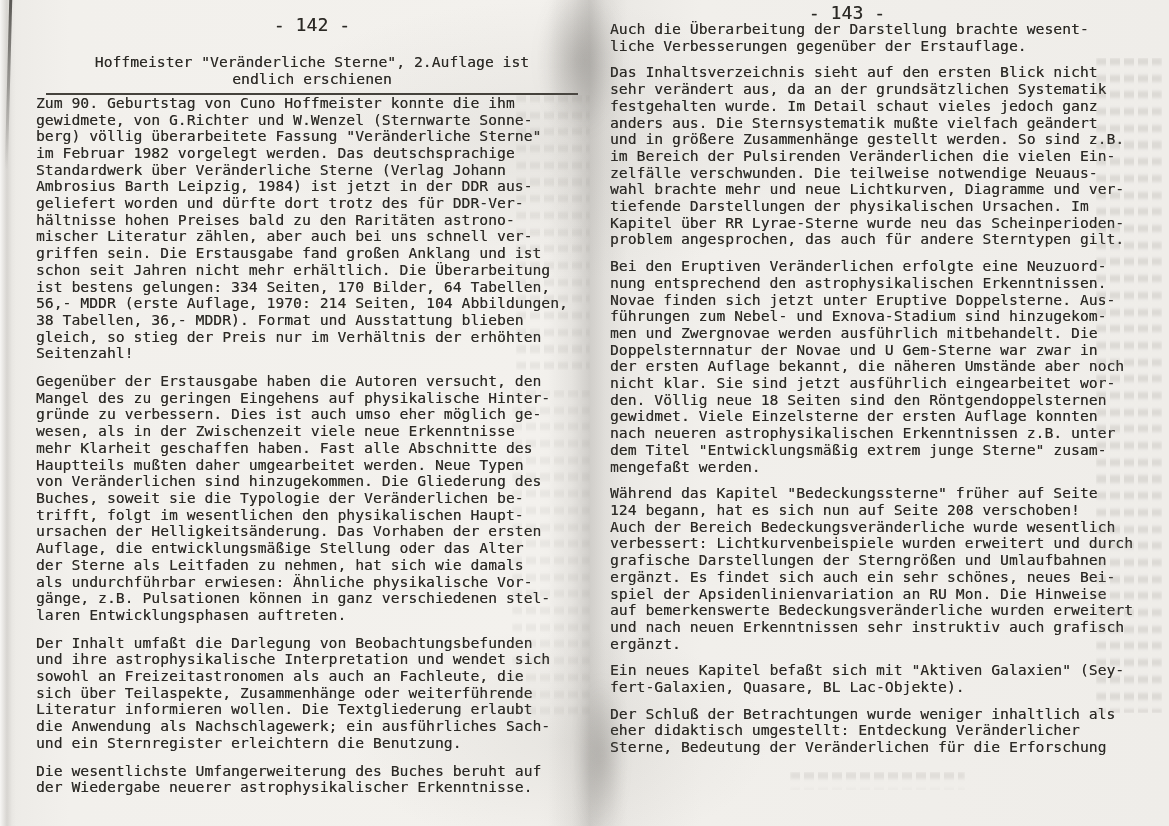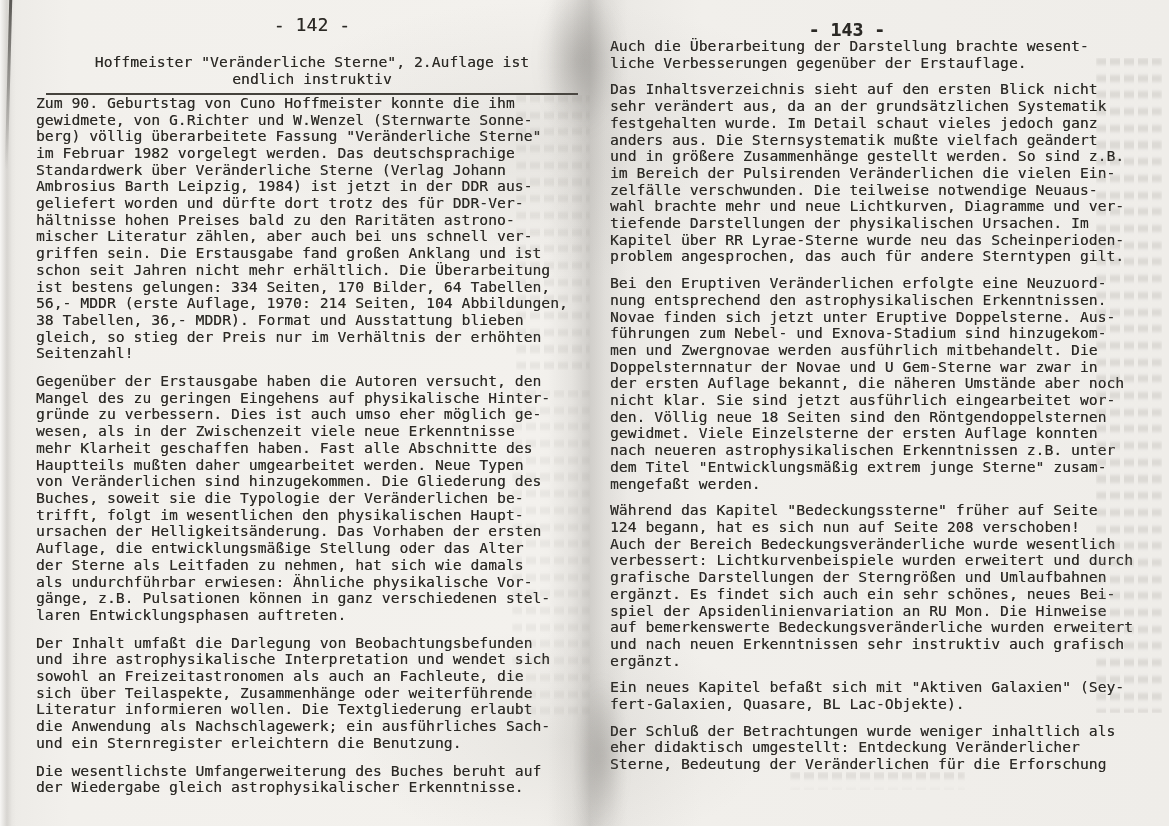--- a/index.html
+++ b/index.html
@@ -17,21 +17,21 @@
     color:#2b2925;
   }
   .page { position:absolute; top:0; }
   .page-left  { left:36px;  width:552px; }
   .page-right { left:610px; width:534px; }
   .page-num {
     text-align:center; font-size:18px; line-height:17px;
     margin-top:16px; letter-spacing:0.08px;
     text-shadow:0.2px 0.2px 0.3px rgba(40,38,34,0.6);
   }
-  .page-right .page-num { margin-top:21px; margin-right:60px;font-weight:bold; }
+  .page-right .page-num { margin-top:4px; margin-right:60px; }
   .heading {
     text-align:center; font-size:14.6px; line-height:17.4px;
     letter-spacing:0.08px; margin:20px 10px 0 10px;
     padding-bottom:5px; border-bottom:2px solid #45423c;
     text-shadow:0.2px 0.2px 0.3px rgba(40,38,34,0.6);
   }
   .para {
     white-space:pre-wrap; font-size:14.6px; line-height:16.7px;
     letter-spacing:0.08px; margin:0 0 11px 0;
     text-shadow:0.2px 0.2px 0.3px rgba(40,38,34,0.6);
@@ -85,21 +85,21 @@
 </style>
 </head>
 <body>
 
 <div class="scan">
 
   <div class="page page-left">
     <div class="page-num">- 142 -</div>
     <div class="heading">
       <div>Hoffmeister "Veränderliche Sterne", 2.Auflage ist</div>
-      <div>endlich instruktiv</div>
+      <div>endlich erschienen</div>
     </div>
     <div class="para">Zum 90. Geburtstag von Cuno Hoffmeister konnte die ihm
 gewidmete, von G.Richter und W.Wenzel (Sternwarte Sonne-
 berg) völlig überarbeitete Fassung "Veränderliche Sterne"
 im Februar 1982 vorgelegt werden. Das deutschsprachige
 Standardwerk über Veränderliche Sterne (Verlag Johann
 Ambrosius Barth Leipzig, 1984) ist jetzt in der DDR aus-
 geliefert worden und dürfte dort trotz des für DDR-Ver-
 hältnisse hohen Preises bald zu den Raritäten astrono-
 mischer Literatur zählen, aber auch bei uns schnell ver-
@@ -126,21 +126,21 @@
 gänge, z.B. Pulsationen können in ganz verschiedenen stel-
 laren Entwicklungsphasen auftreten.</div>
     <div class="para">Der Inhalt umfaßt die Darlegung von Beobachtungsbefunden
 und ihre astrophysikalische Interpretation und wendet sich
 sowohl an Freizeitastronomen als auch an Fachleute, die
 sich über Teilaspekte, Zusammenhänge oder weiterführende
 Literatur informieren wollen. Die Textgliederung erlaubt
 die Anwendung als Nachschlagewerk; ein ausführliches Sach-
 und ein Sternregister erleichtern die Benutzung.</div>
     <div class="para">Die wesentlichste Umfangerweiterung des Buches beruht auf
-der Wiedergabe gleich astrophysikalischer Erkenntnisse.</div>
+der Wiedergabe neuerer astrophysikalischer Erkenntnisse.</div>
   </div>
 
   <div class="page page-right">
     <div class="page-num">- 143 -</div>
     <div class="para">Auch die Überarbeitung der Darstellung brachte wesent-
 liche Verbesserungen gegenüber der Erstauflage.</div>
     <div class="para">Das Inhaltsverzeichnis sieht auf den ersten Blick nicht
 sehr verändert aus, da an der grundsätzlichen Systematik
 festgehalten wurde. Im Detail schaut vieles jedoch ganz
 anders aus. Die Sternsystematik mußte vielfach geändert

